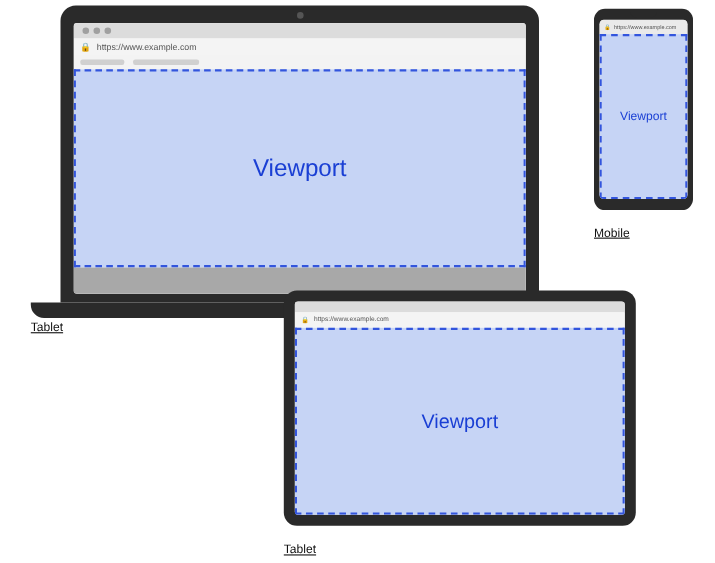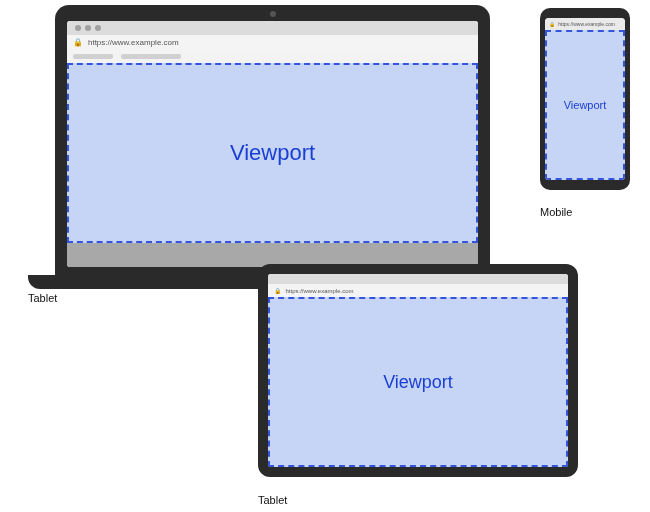--- a/index.html
+++ b/index.html
@@ -92,20 +92,21 @@
     }
     .page-bottom {
       background: #a8a8a8;
       height: 24px;
     }
 
     .device-caption {
       font-size: 11px;
       color: #111;
       margin-top: 8px;
+      text-decoration: underline;
     }
     .laptop-caption { position: absolute; left: 28px; top: 284px; }
 
     
     .mobile {
       position: absolute;
       left: 540px;
       top: 8px;
       width: 90px;
     }

